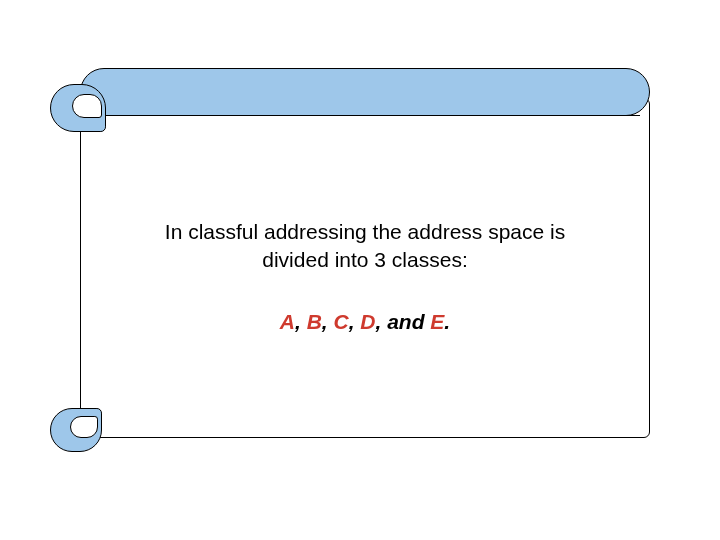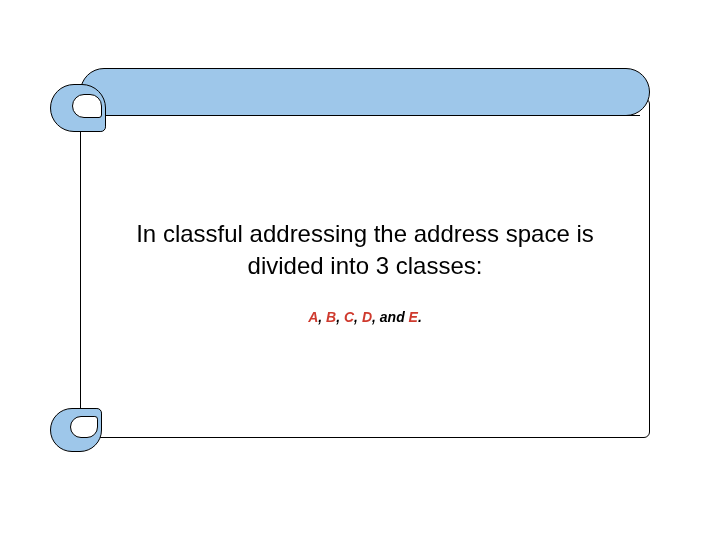--- a/index.html
+++ b/index.html
@@ -112,27 +112,27 @@
   }
   .content {
     position: absolute;
     left: 30px;
     top: 150px;
     width: 570px;
     text-align: center;
     z-index: 5;
   }
   .line1 {
-    font-size: 24px;
+    font-size: 21px;
     color: #000;
     line-height: 1.35;
   }
   .line2 {
-    margin-top: 26px;
-    font-size: 14px;
+    margin-top: 35px;
+    font-size: 21px;
     font-style: italic;
     font-weight: bold;
     color: #cf3a2e;
   }
   .line2 .pc {
     color: #000;
     font-style: italic;
     font-weight: bold;
   }
 </style>

